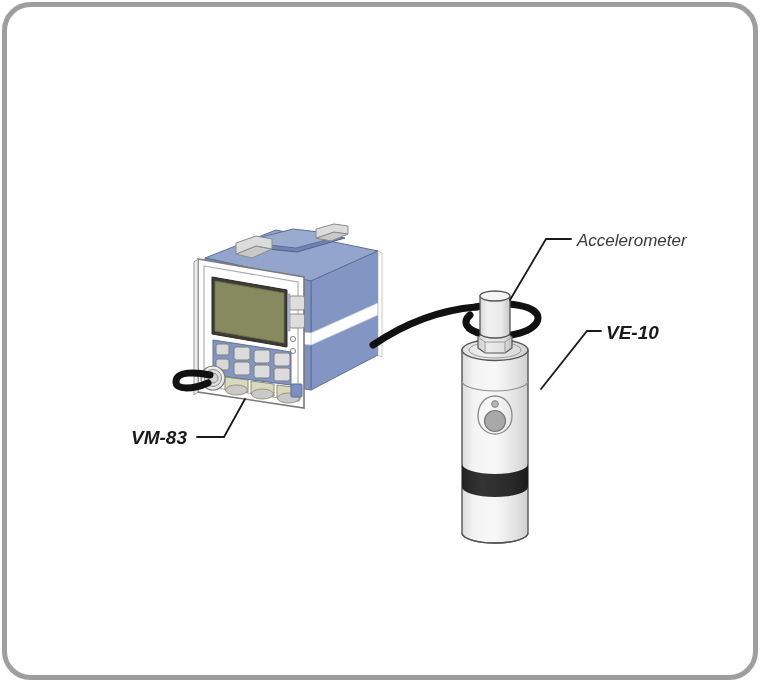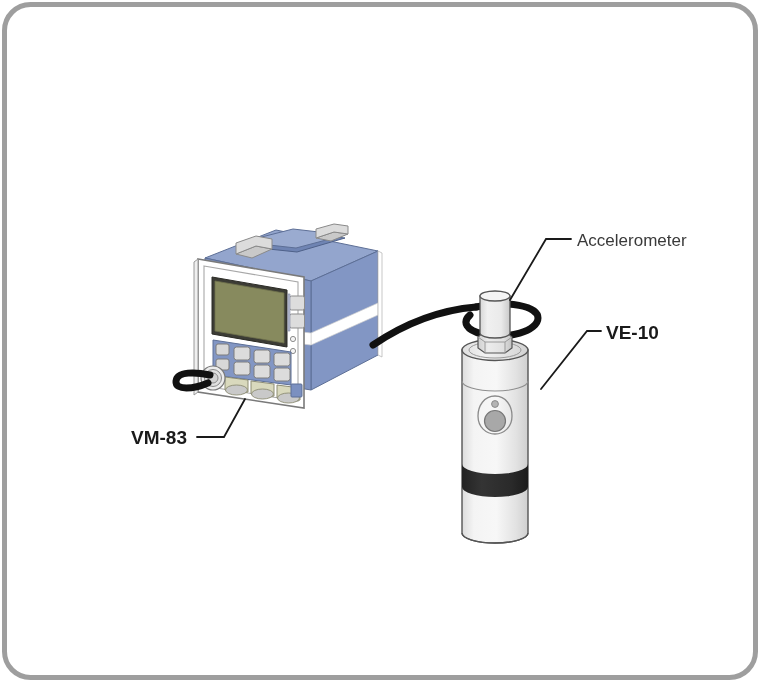--- a/index.html
+++ b/index.html
@@ -1,18 +1,18 @@
 <!DOCTYPE html>
 <html><head>
 <meta charset="utf-8">
 <style>
   html,body{margin:0;padding:0;background:#ffffff;}
   body{width:760px;height:682px;overflow:hidden;
        font-family:"Liberation Sans","DejaVu Sans",sans-serif;}
-  #stage{position:relative;width:760px;height:478px;background:#ffffff;}
+  #stage{position:relative;width:760px;height:478px;background:#ffffff;font-style:italic;}
   #stage svg{display:block;}
   .lbl-bold{font-family:"Liberation Sans","DejaVu Sans",sans-serif;
             font-size:19px;font-weight:bold;fill:#1a1a1a;}
   .lbl-reg{font-family:"Liberation Sans","DejaVu Sans",sans-serif;
            font-size:17px;font-weight:normal;fill:#3a3a3a;}
 </style>
 </head>
 <body>
 
 <div id="stage">

